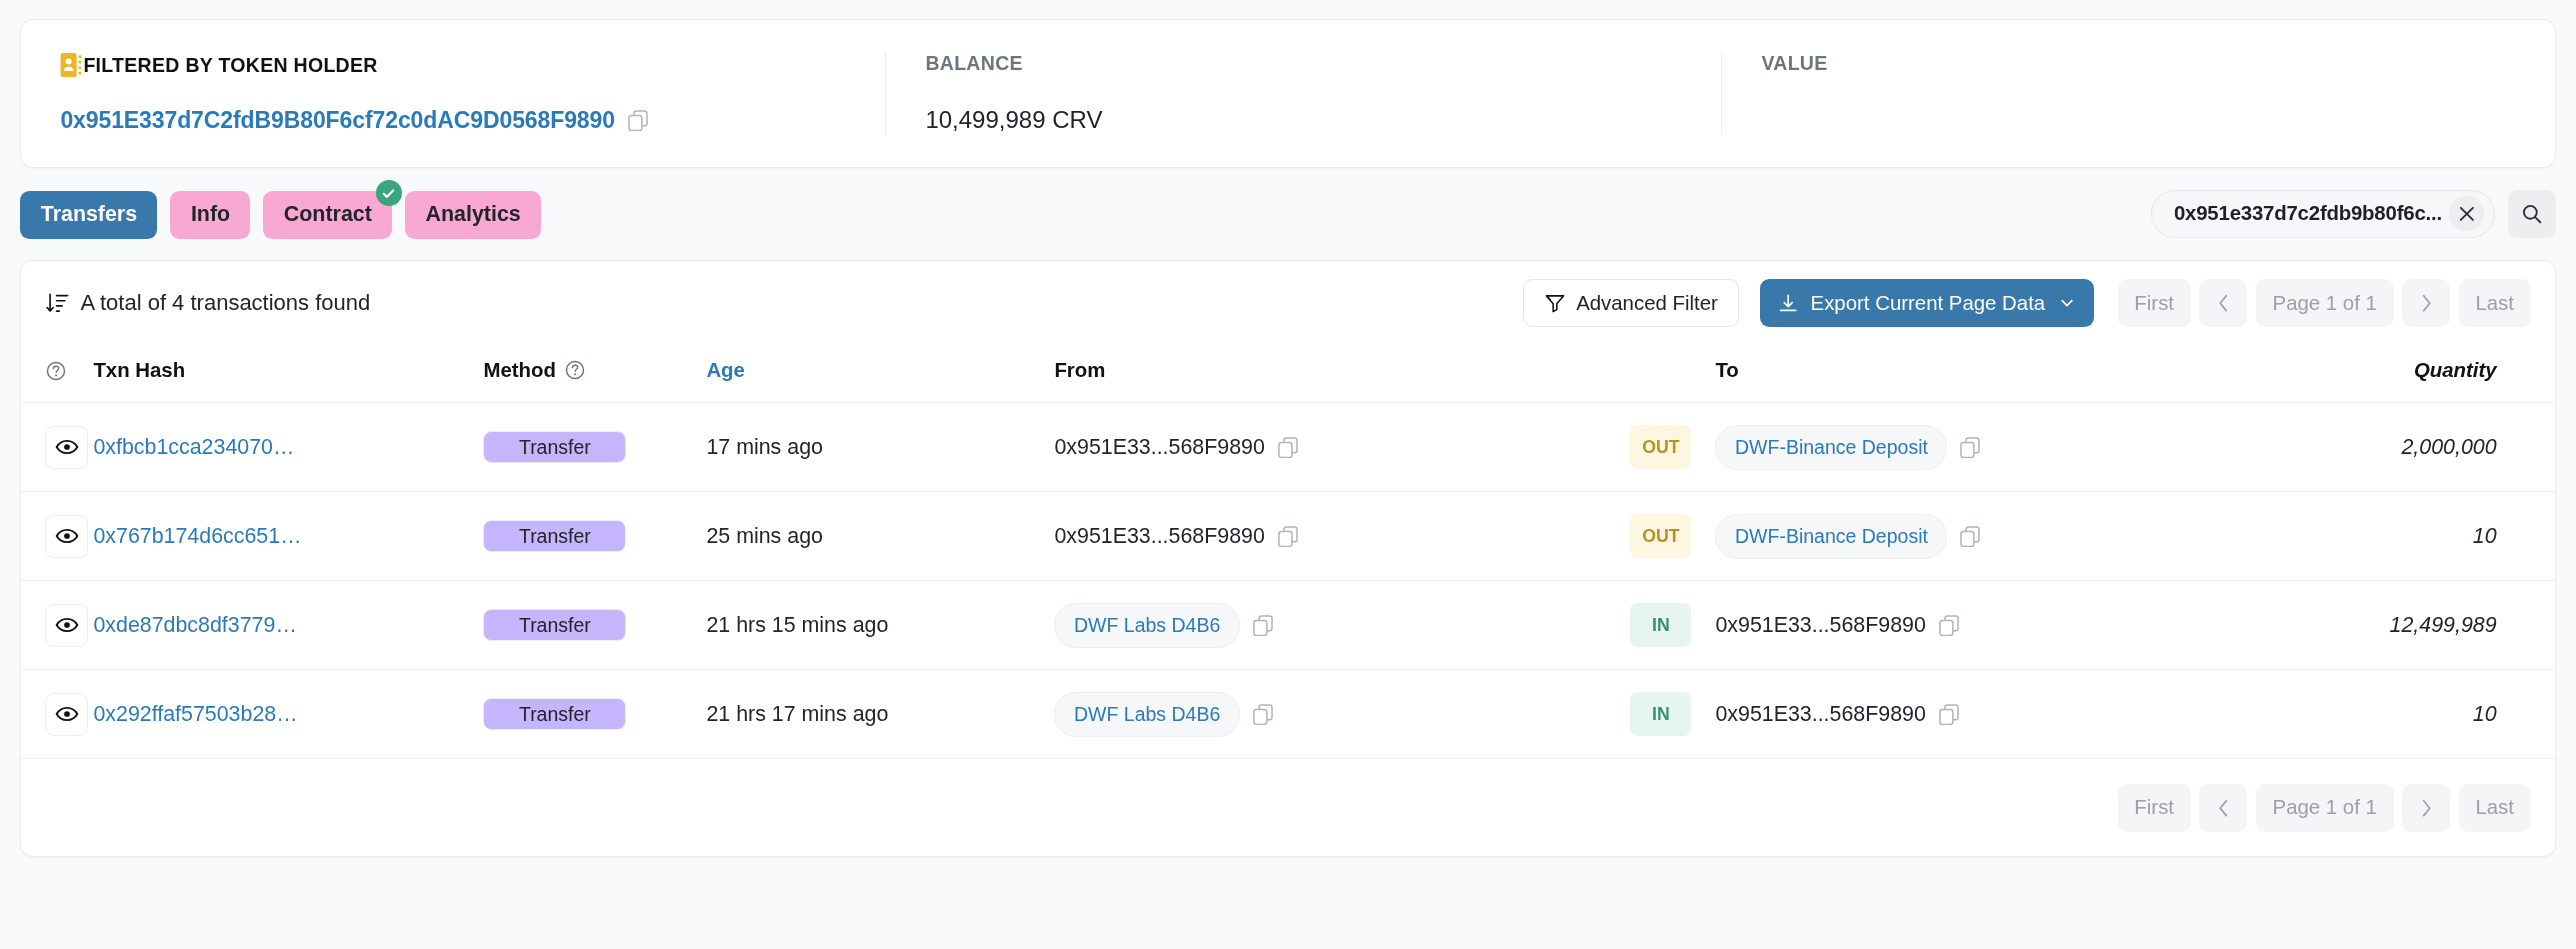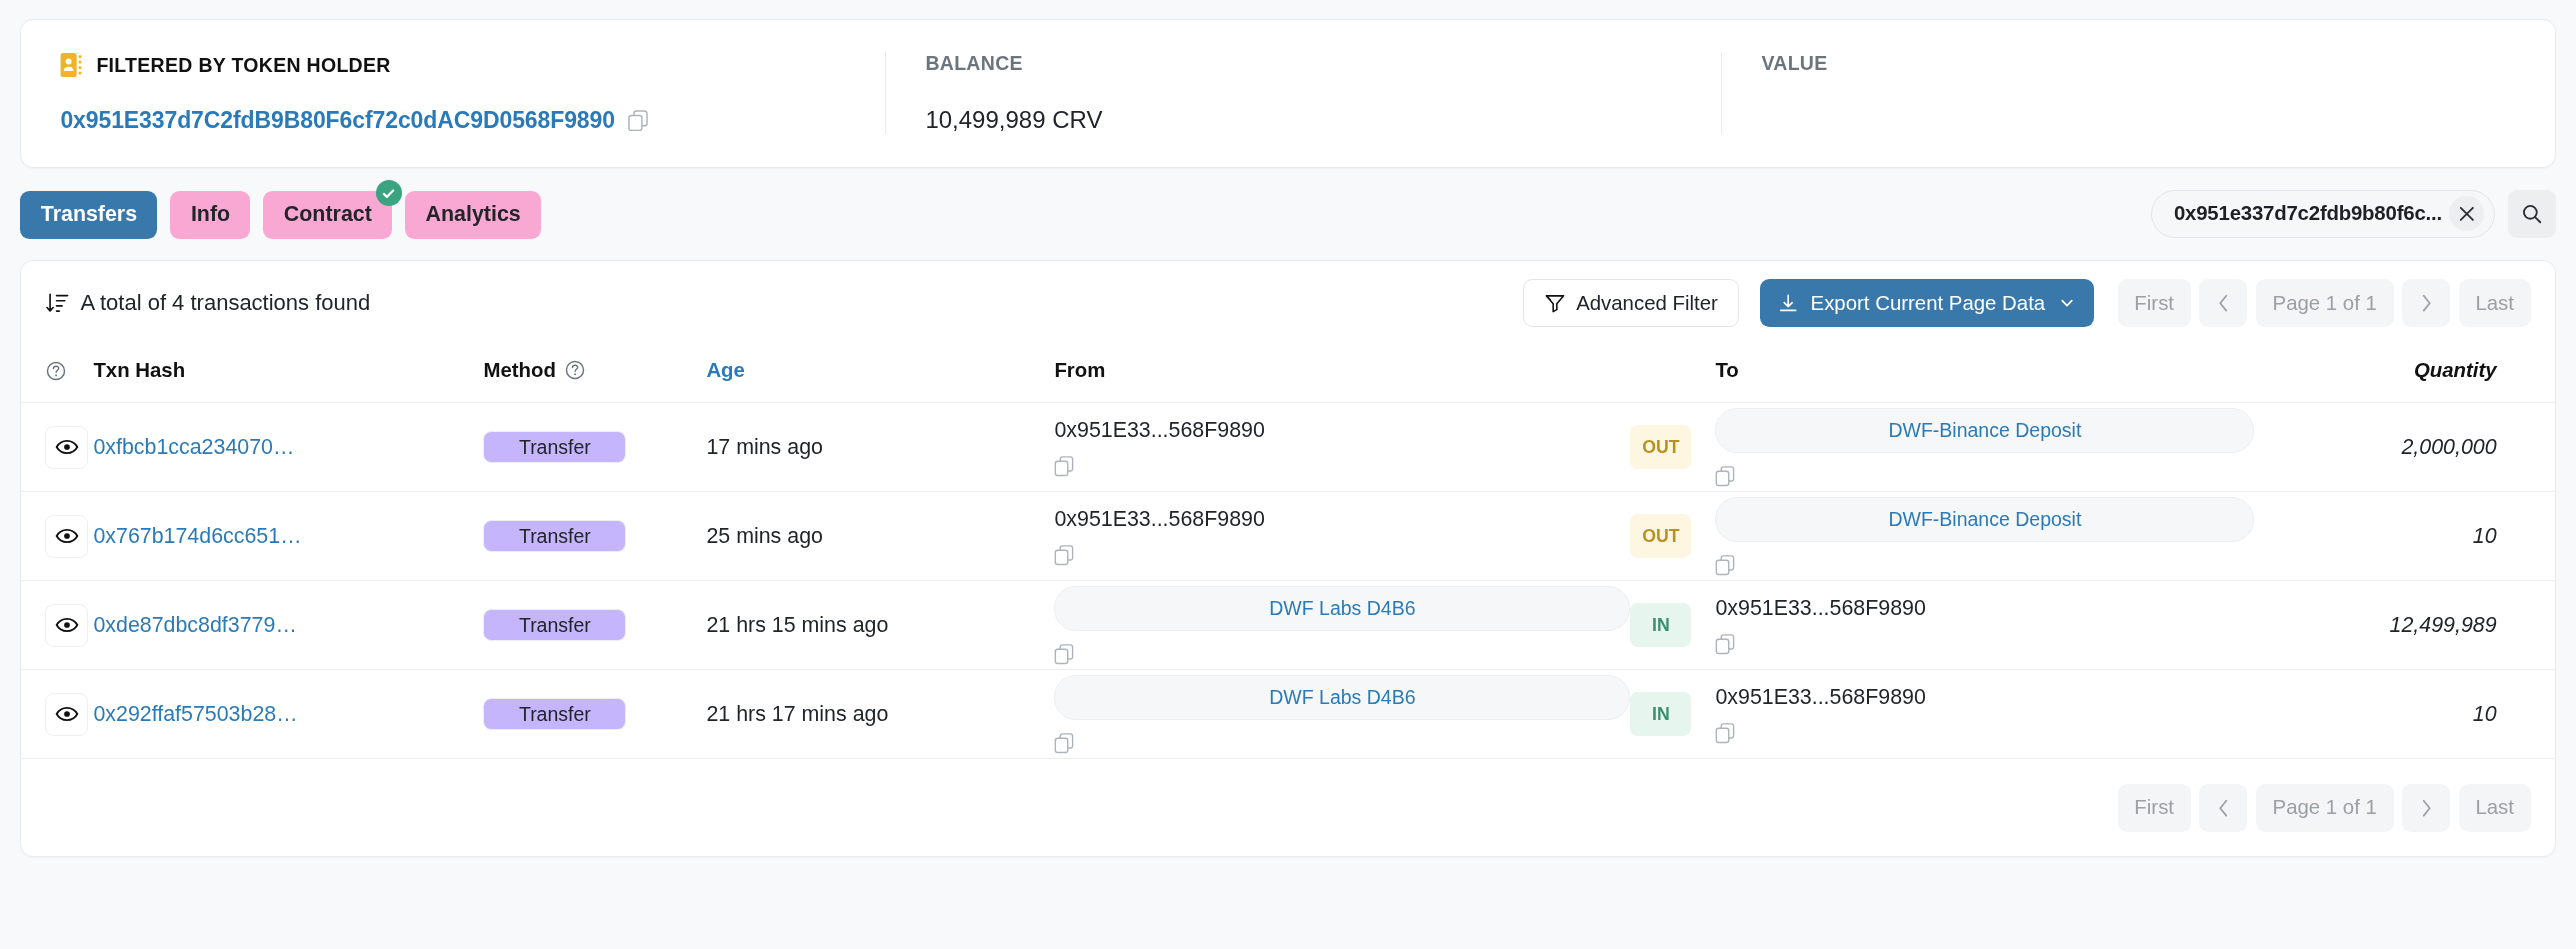--- a/index.html
+++ b/index.html
@@ -22,21 +22,21 @@
     align-items: center;
     box-shadow: 0 0.9px 1.9px rgba(0,0,0,0.03);
   }
   .summary-col { padding: 0 39px; height: 82px; display: flex; flex-direction: column; justify-content: space-between; }
   .summary-col.col-1 { flex: 0 0 864px; }
   .summary-col.col-2 { flex: 0 0 836px; border-left: 0.9px solid #e9ecef; }
   .summary-col.col-3 { flex: 1 1 auto; border-left: 0.9px solid #e9ecef; }
   .col-label {
     font-size: 19.5px; font-weight: 700; letter-spacing: 0.3px;
     color: #6c757d; text-transform: uppercase;
-    display: flex; align-items: center; gap: 13px;
+    display: flex; align-items: center; gap: 0;
   }
   .col-label.dark { color: #111; }
   .book-icon { width: 23px; height: 26px; flex: 0 0 23px; display:block; }
   .col-value { font-size: 24px; color: #212529; font-weight: 400; display: flex; align-items: center; gap: 13px; }
   .addr-link { color: #2a7ab9; font-weight: 700; font-size: 23px; letter-spacing: -0.1px; text-decoration: none; }
   .copy-ic { width: 20.4px; height: 21.4px; flex: 0 0 20.4px; display:block; cursor: pointer; }
 
   
   .tabrow { margin-top: 22px; height: 50px; display: flex; align-items: center; position: relative; }
   .tab {
@@ -127,21 +127,21 @@
     width: 43px; height: 43px; border-radius: 8.4px; border: 0.9px solid #eceef0; background: #fff;
     display: flex; align-items: center; justify-content: center; cursor: pointer;
   }
   .eye-btn svg { width: 24px; height: 24px; }
   .hash-link { color: #2a7ab9; text-decoration: none; font-size: 21.4px; }
   .method-chip {
     display: inline-flex; align-items: center; justify-content: center;
     height: 32px; width: 143px; border-radius: 8.4px; background: #c4b5fd;
     border: 0.9px solid #eceef0; font-size: 19.5px; color: #212529; cursor: pointer;
   }
-  .addr-cell { display: flex; gap: 13px; flex-direction: column; }
+  .addr-cell { display: flex; align-items: center; gap: 13px; }
   .plain-addr { font-size: 21.4px; color: #212529; white-space: nowrap; }
   .name-chip {
     display: inline-flex; align-items: center; justify-content: center;
     height: 45px; padding: 0 18.6px; border-radius: 22px; background: #f6f7f8;
     border: 0.9px solid #eceef0; font-size: 19.5px; color: #2a7ab9; cursor: pointer; white-space: nowrap;
   }
   .dir-badge {
     display: inline-flex; align-items: center; justify-content: center;
     height: 44px; width: 61px; border-radius: 7.4px; font-size: 17.7px; font-weight: 700;
   }

